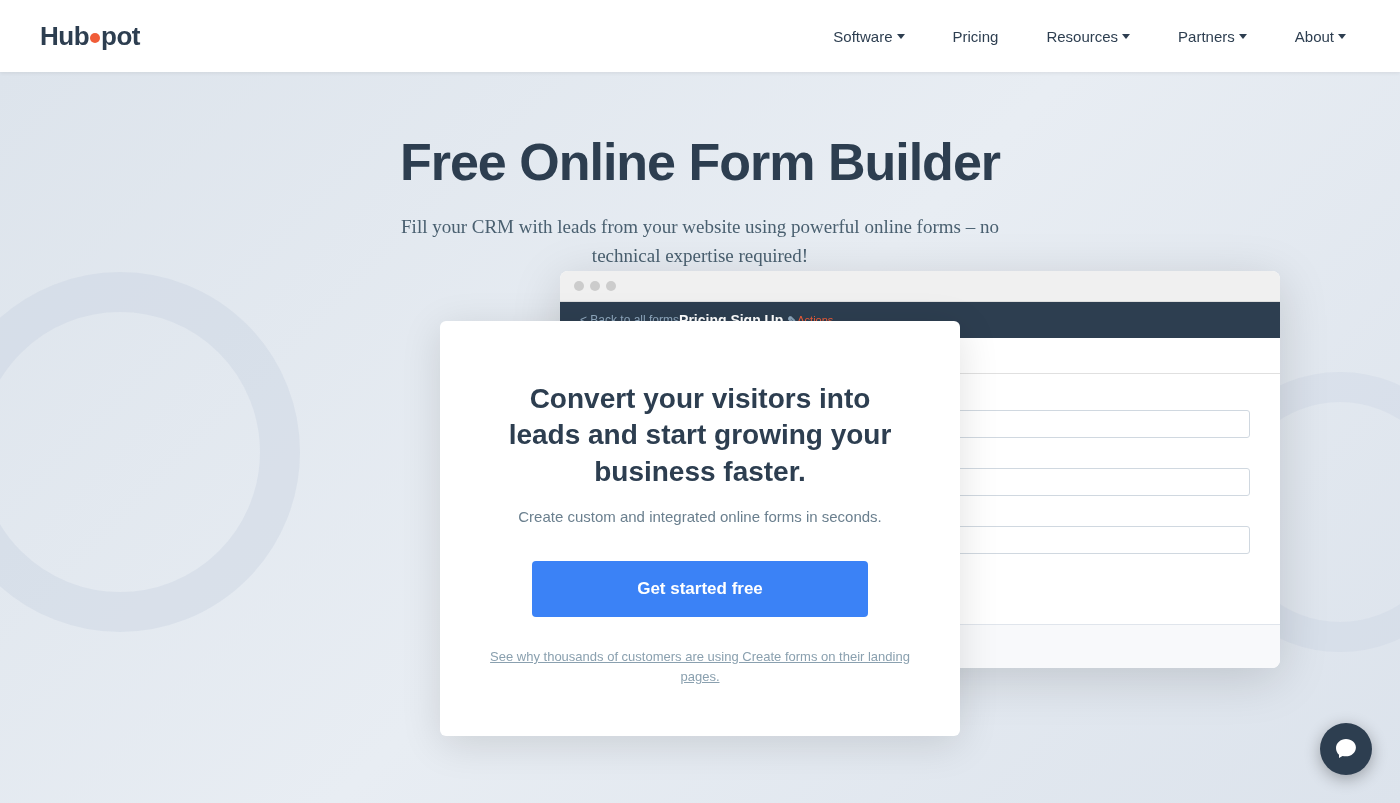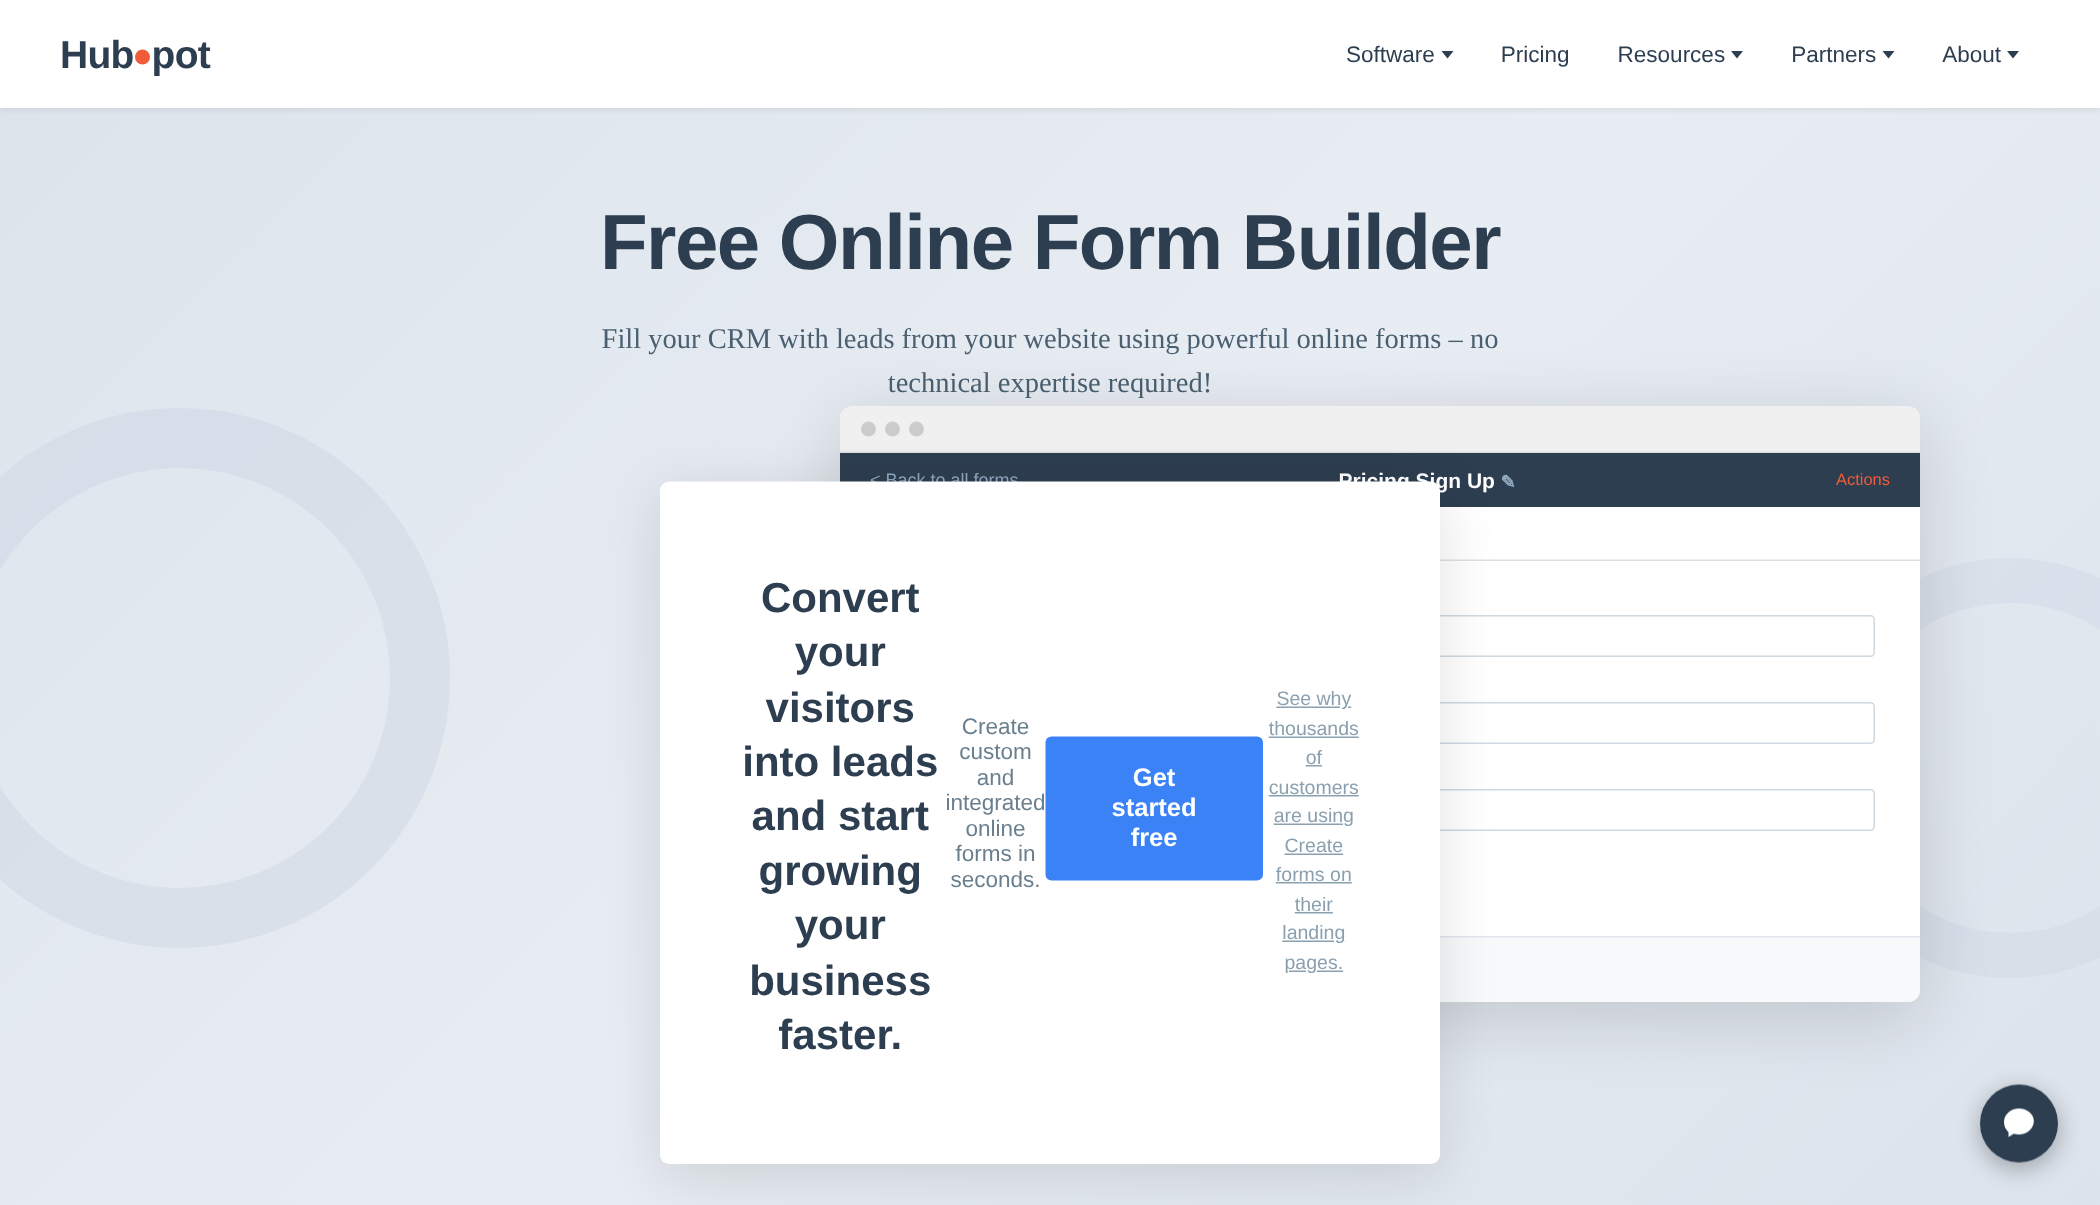--- a/index.html
+++ b/index.html
@@ -33,21 +33,21 @@
       height: 10px;
       background: #f05c38;
       border-radius: 50%;
       margin: 0 1px;
       position: relative;
       top: -2px;
     }
     .nav-links {
       display: flex;
       align-items: center;
-      gap: 4px;
+      gap: 20px;
     }
     .nav-item {
       display: flex;
       align-items: center;
       gap: 4px;
       padding: 8px 14px;
       font-size: 15px;
       color: #2d3e50;
       cursor: pointer;
       font-weight: 500;
@@ -130,20 +130,21 @@
     .left-card {
       background: #fff;
       border-radius: 6px;
       padding: 60px 50px 50px;
       width: 520px;
       min-height: 390px;
       box-shadow: 0 8px 40px rgba(0,0,0,0.12);
       z-index: 5;
       position: relative;
       display: flex;
+      flex-direction: column;
       align-items: center;
       text-align: center;
     }
     .card-heading {
       font-size: 28px;
       font-weight: 700;
       color: #2d3e50;
       line-height: 1.3;
       margin-bottom: 18px;
     }
@@ -202,21 +203,20 @@
       border-radius: 50%;
       background: #ccc;
     }
 
     
     .app-header {
       background: #2d3e50;
       padding: 10px 20px;
       display: flex;
       align-items: center;
-      justify-content: space-between;
     }
     .app-back {
       color: #8fa8be;
       font-size: 12px;
       display: flex;
       align-items: center;
       gap: 4px;
     }
     .app-title {
       color: #fff;

